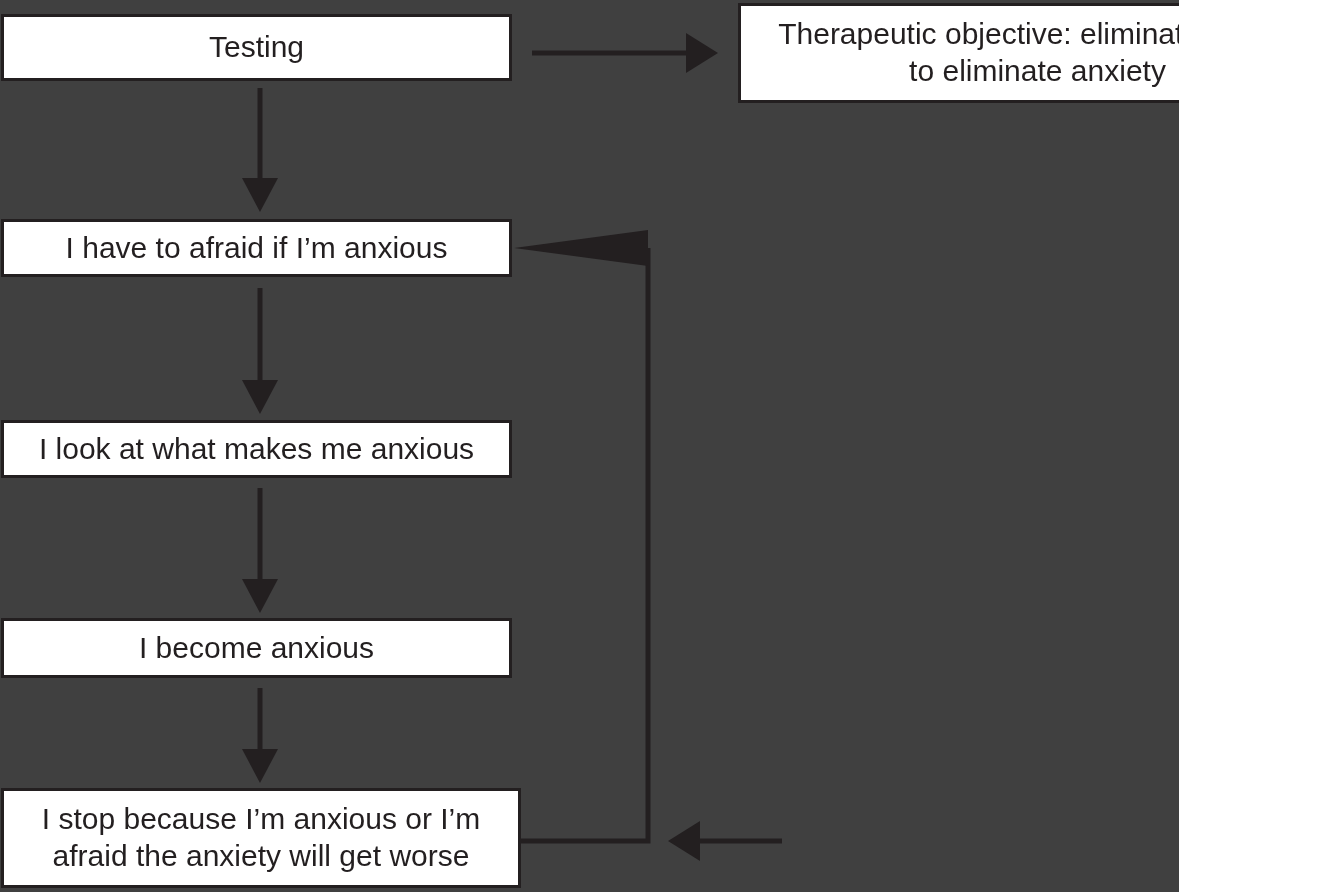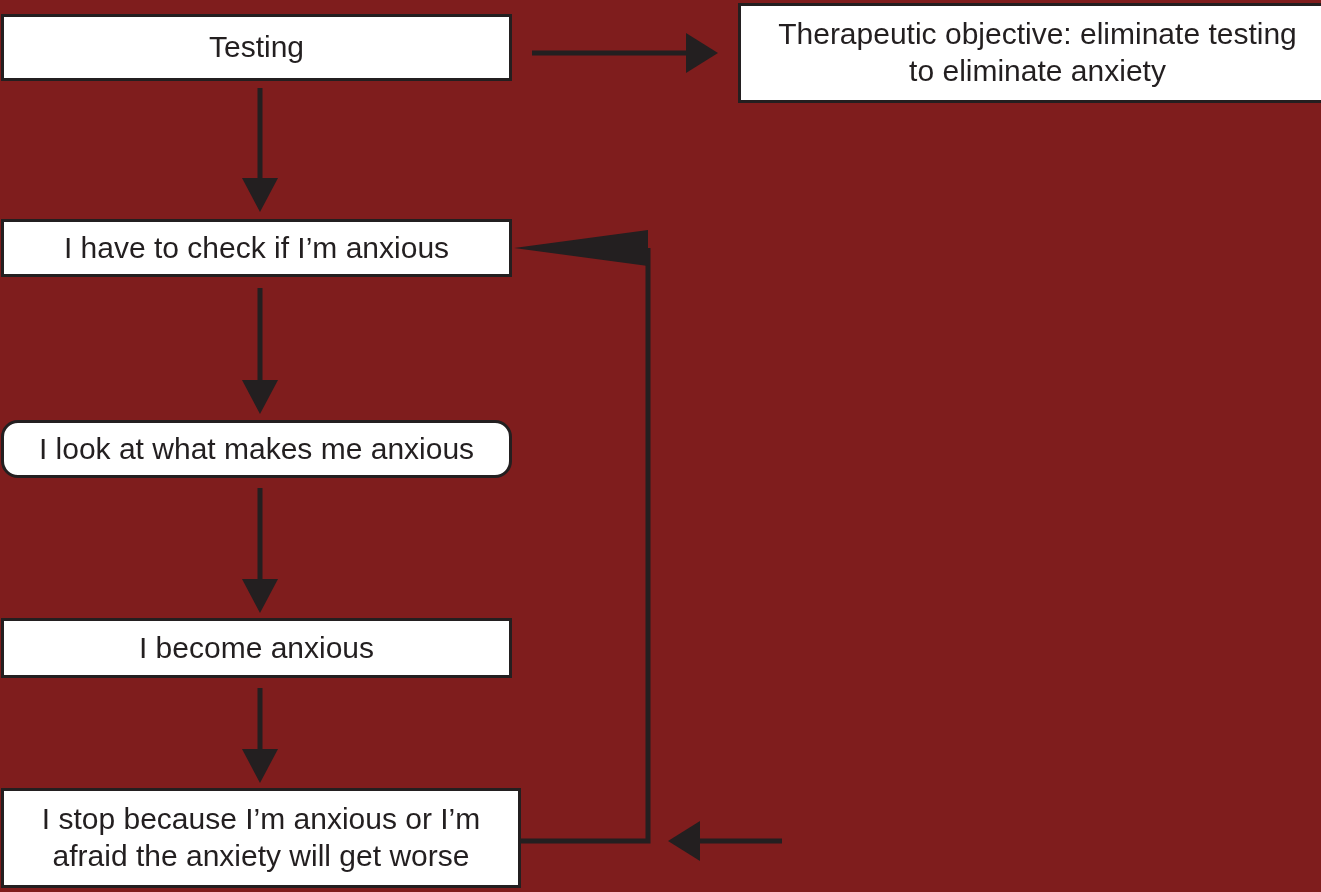--- a/index.html
+++ b/index.html
@@ -2,23 +2,23 @@
 <html><head>
 <meta charset="utf-8">
 <style>
   html, body {
     margin: 0;
     padding: 0;
     background: #ffffff;
   }
   #canvas {
     position: relative;
-    width: 1321px;
+    width: 1179px;
     height: 892px;
-    background: #7f1d1d;
+    background: #404040;
     font-family: "Liberation Sans", sans-serif;
     overflow: hidden;
   }
   .node {
     position: absolute;
     box-sizing: border-box;
     background: #ffffff;
     border: 3px solid #231f20;
     display: flex;
     align-items: center;
@@ -96,24 +96,24 @@
   <div class="node" style="left:1px; top:14px; width:511px; height:67px;">
     <span class="label">Testing</span>
   </div>
 
   <div class="node" style="left:718px; top:3px; width:599px; height:100px;margin-left:20px;">
     <span class="label">Therapeutic objective: eliminate testing
 to eliminate anxiety</span>
   </div>
 
   <div class="node" style="left:1px; top:219px; width:511px; height:58px;">
-    <span class="label">I have to check if I’m anxious</span>
+    <span class="label">I have to afraid if I’m anxious</span>
   </div>
 
-  <div class="node" style="left:1px; top:420px; width:511px; height:58px;border-radius:17px;">
+  <div class="node" style="left:1px; top:420px; width:511px; height:58px;">
     <span class="label">I look at what makes me anxious</span>
   </div>
 
   <div class="node" style="left:1px; top:618px; width:511px; height:60px;">
     <span class="label">I become anxious</span>
   </div>
 
   <div class="node" style="left:1px; top:788px; width:520px; height:100px;">
     <span class="label">I stop because I’m anxious or I’m
 afraid the anxiety will get worse</span>

